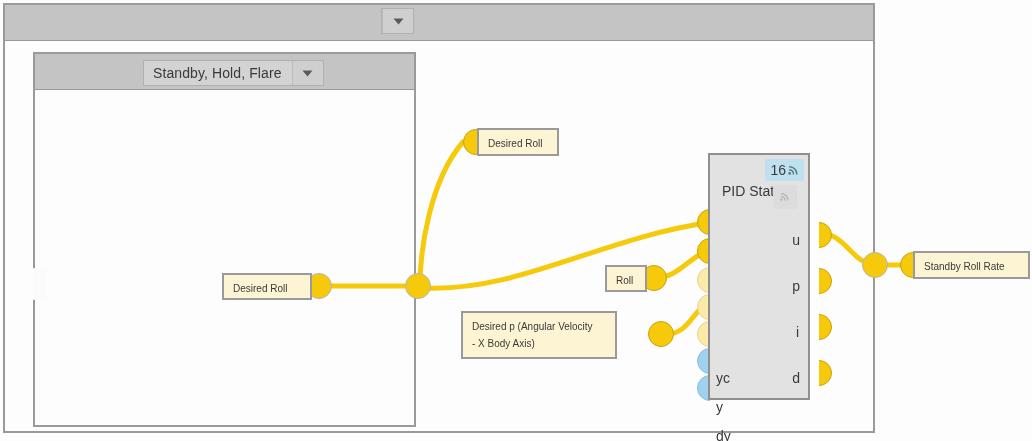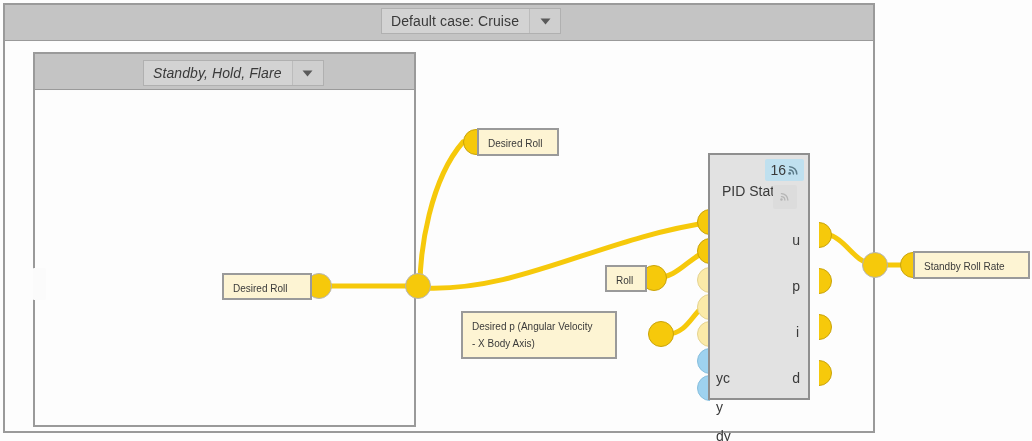--- a/index.html
+++ b/index.html
@@ -92,21 +92,20 @@
   
   .inner-panel {
     position: absolute;
     left: 33px;
     top: 52px;
     width: 383px;
     height: 375px;
     border: 2px solid #9a9a9a;
     box-sizing: border-box;
     background: #fcfcfc;
-    font-style: italic;
   }
   .inner-header {
     position: absolute;
     left: 0; top: 0;
     width: 100%;
     height: 36px;
     background: #c4c4c4;
     border-bottom: 1px solid #9a9a9a;
     box-sizing: border-box;
   }
@@ -244,21 +243,20 @@
 <body>
 
 <div id="root">
 
   <div class="case-panel">
     <div class="case-header"></div>
     <div class="case-body"></div>
   </div>
 
   <div class="dd" id="case-dd">
-    <span class="dd-label">Default case: Cruise</span>
     <span class="dd-arrow">
       <svg width="11" height="7" viewBox="0 0 11 7" aria-hidden="true">
         <path d="M0.5 0.5 L10.5 0.5 L5.5 6.5 Z" fill="#5a5a5a"></path>
       </svg>
     </span>
   </div>
 
   <div class="inner-panel">
     <div class="inner-header"></div>
     <div class="dd" id="inner-dd">

